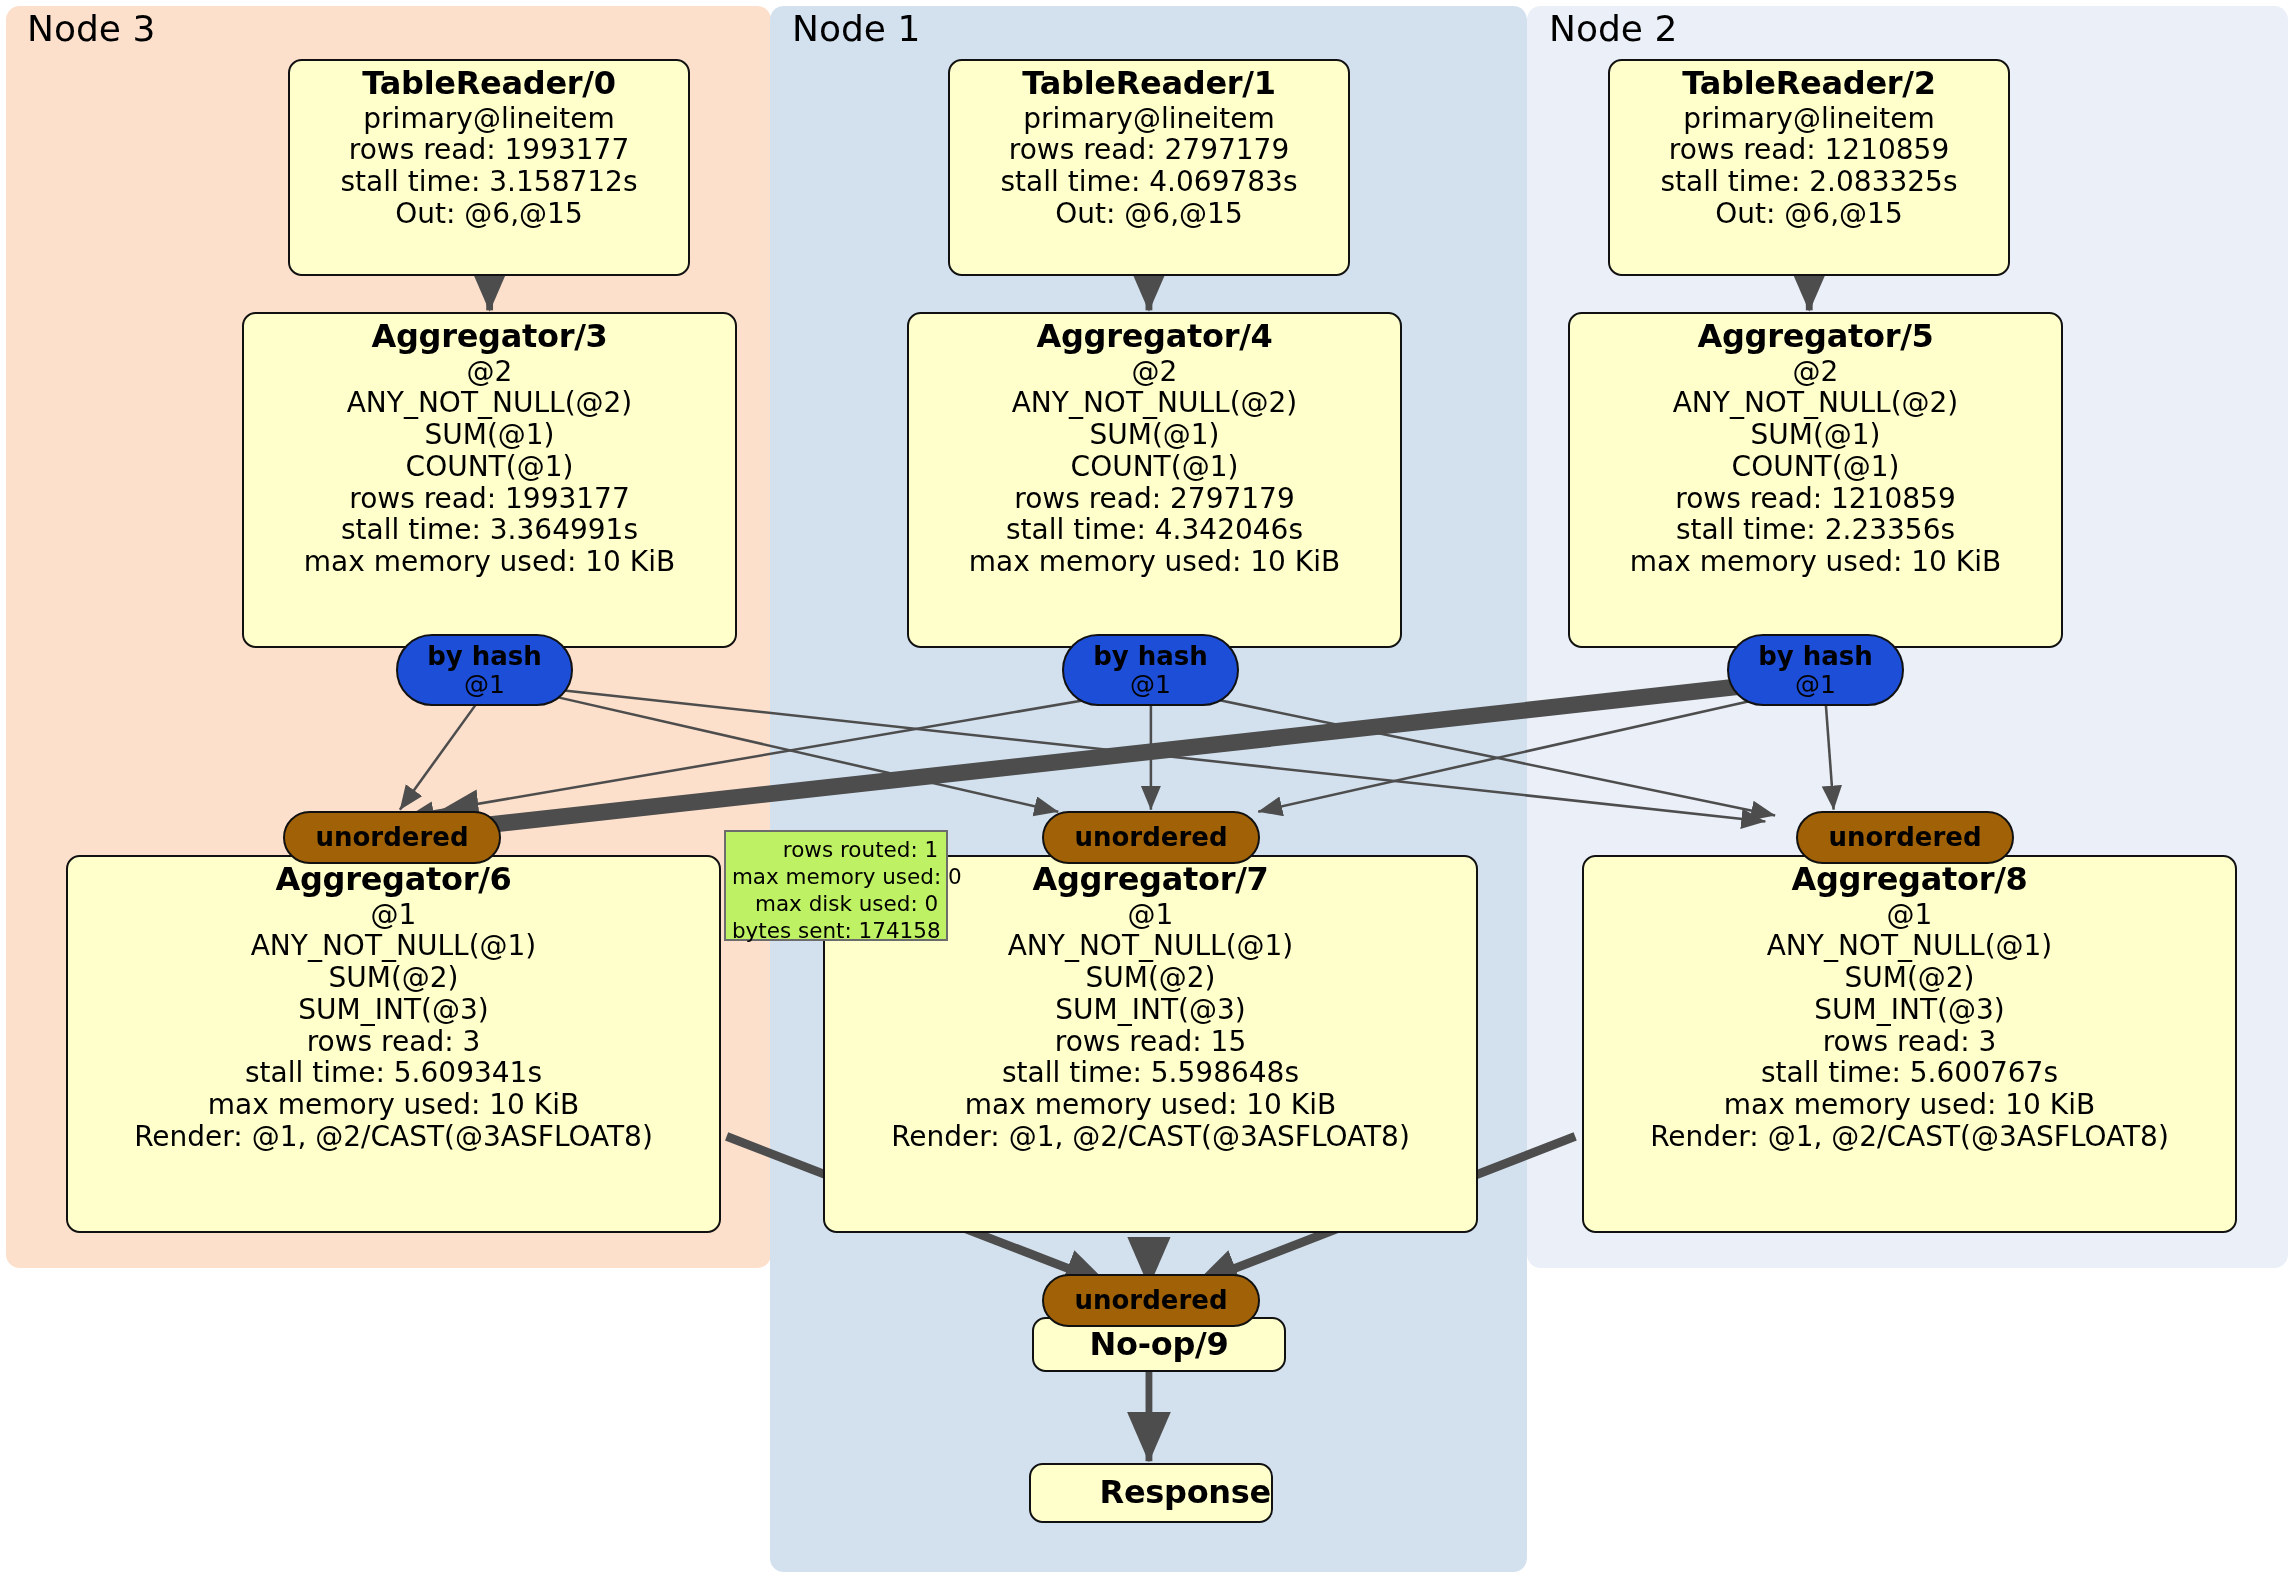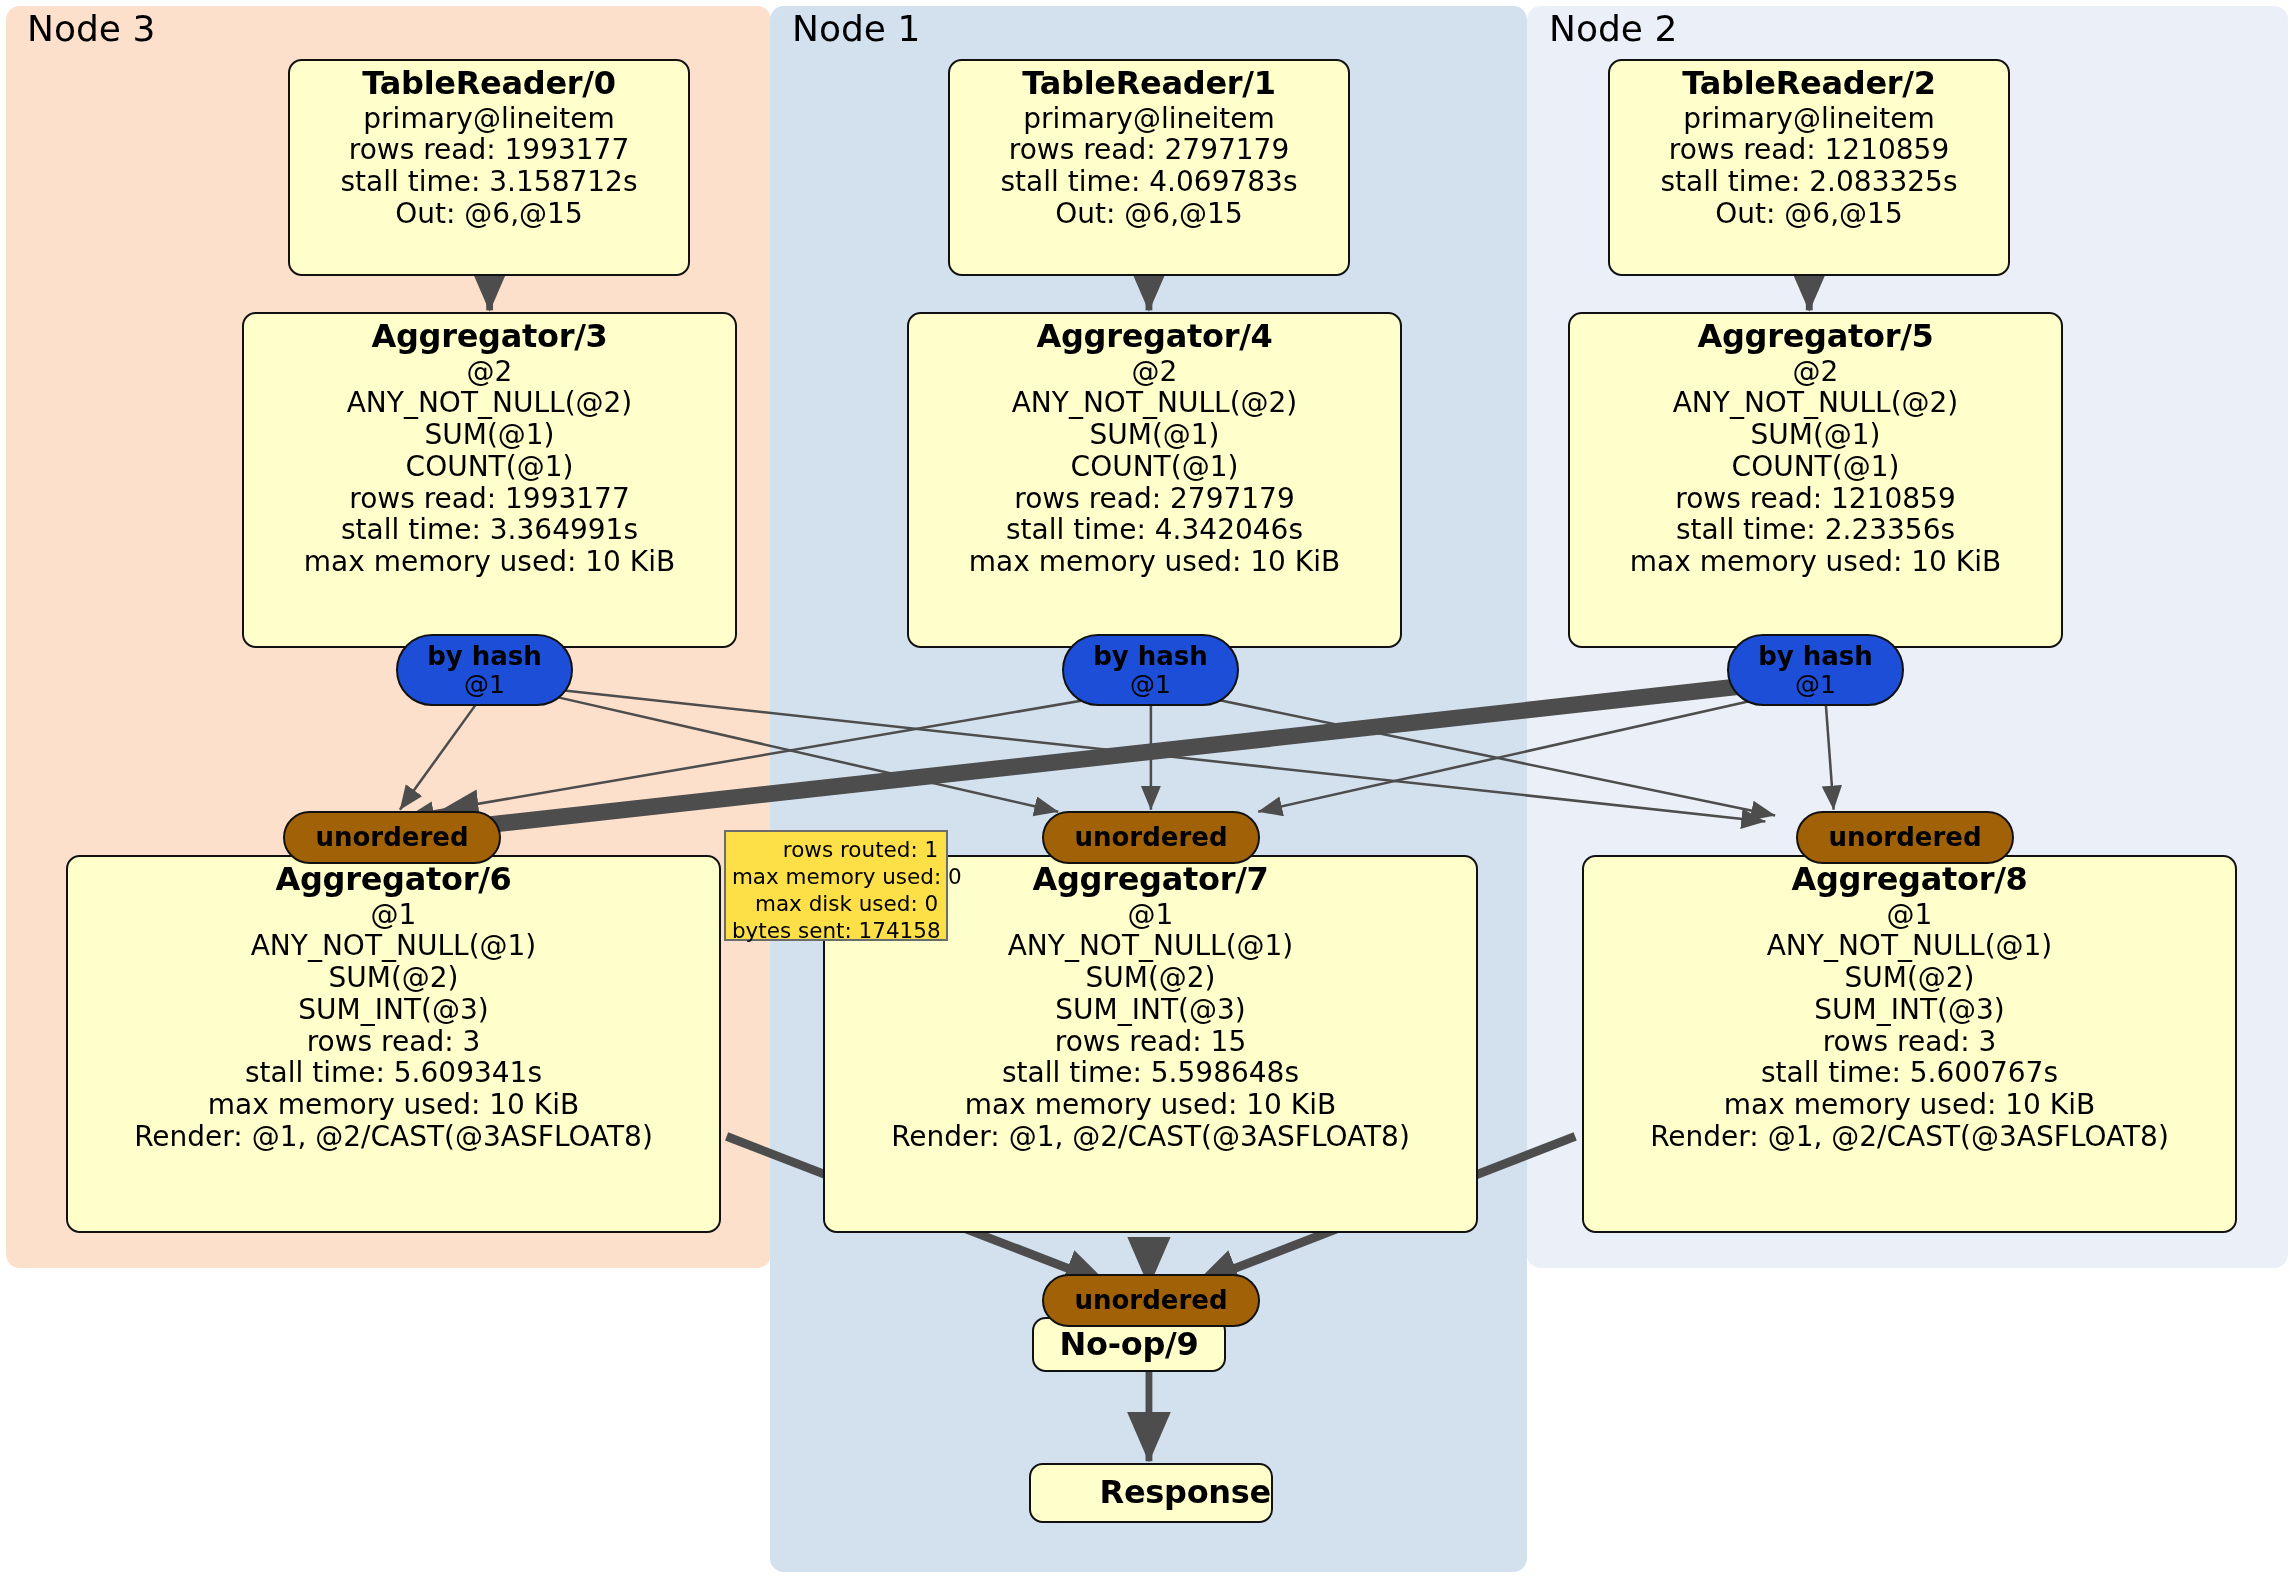--- a/index.html
+++ b/index.html
@@ -87,21 +87,21 @@
     line-height: 1.08;
   }
   .pill.hash { background: #1d4ed8; }
   .pill.unordered { background: #a16207; }
   .pill .pl-title { font-weight: bold; font-size: 26px; }
   .pill .pl-sub { font-size: 25px; }
 
   
   .stats-box {
     position: absolute;
-    background: #fde047;
+    background: #bef264;
     border: 2px solid #6c6c6c;
     box-sizing: border-box;
     font-size: 21.5px;
     line-height: 1.26;
     text-align: right;
     color: #000;
     padding: 3.9px 7.8px 3.9px 5.9px;
     z-index: 12;
   }
   .stats-box .sline { white-space: nowrap; }
@@ -276,21 +276,21 @@
     <div class="sline">rows routed: 1</div>
     <div class="sline">max memory used: 0</div>
     <div class="sline">max disk used: 0</div>
     <div class="sline">bytes sent: 174158</div>
   </div>
 
   <div class="pill unordered" style="left:1042px; top:1274px; width:218px; height:53px;">
     <div class="pl-title">unordered</div>
   </div>
 
-  <div class="node compact" style="left:1032px; top:1317px; width:194px; height:55px;">
+  <div class="node compact" style="left:1032px; top:1317px; width:254px; height:55px;">
     <div class="title">No-op/9</div>
   </div>
 
   <div class="node compact" style="left:1029px; top:1463px; width:244px; height:60px;justify-content:flex-end;">
     <div class="title">Response</div>
   </div>
 
 </div>
 
 

